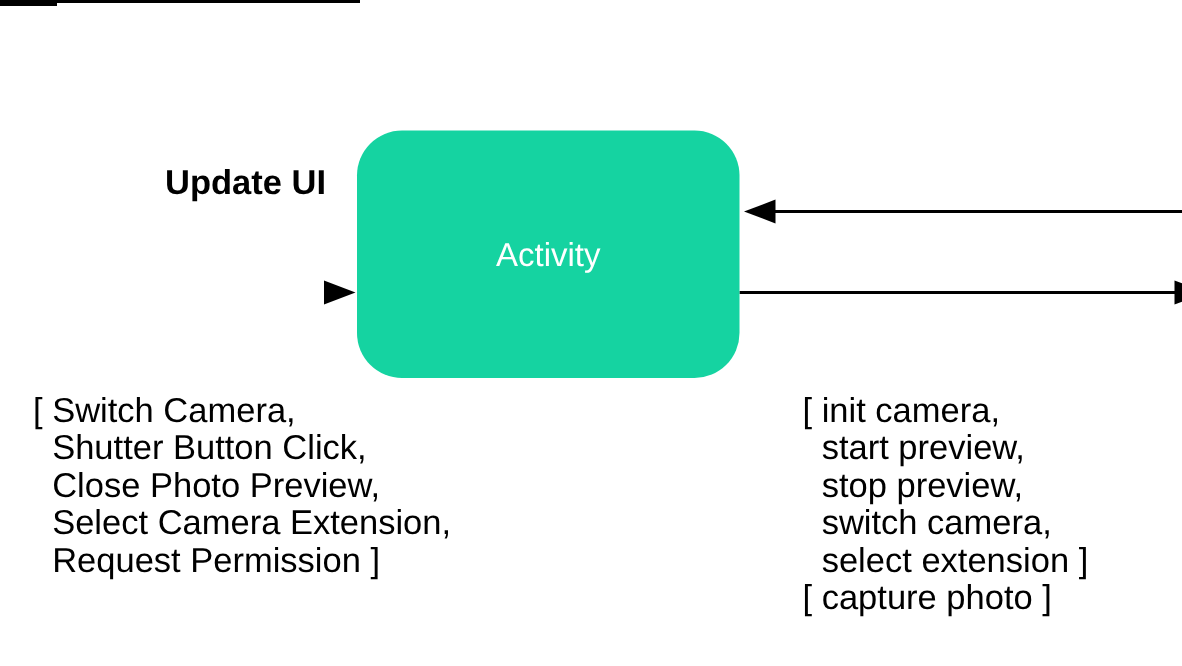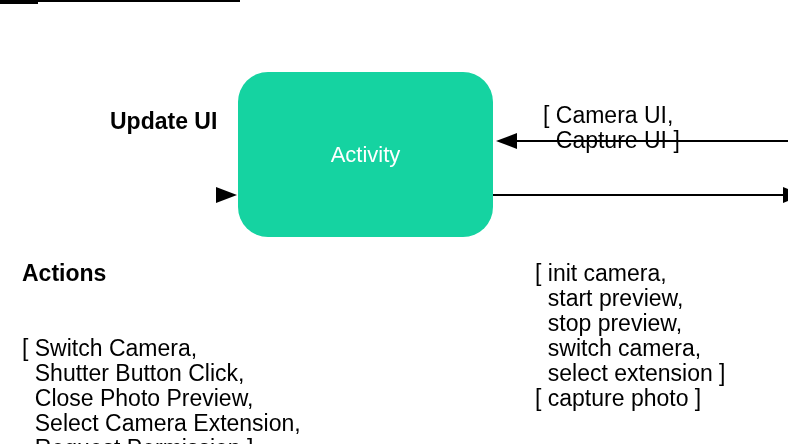--- a/index.html
+++ b/index.html
@@ -34,21 +34,21 @@
     border-top: 8px solid transparent;
     border-bottom: 8px solid transparent;
   }
   .arrow-right { border-left: 21px solid #000000; }
   .arrow-left  { border-right: 21px solid #000000; }
   .ah-actions    { left: 216px; top: 187px; }
   .ah-state      { left: 496px; top: 133px; }
   .ah-operations { left: 783px; top: 187px; } 
   .node {
     position: absolute;
-    left: 238px; top: 72px;
+    left: 238px; top: 87px;
     width: 255px; height: 165px;
     background: #15d3a1;
     border-radius: 30px;
     display: flex;
     align-items: center;
     justify-content: center;
     z-index: 2;
   }
   .node-label {
     color: #ffffff;
@@ -82,26 +82,23 @@
   <div class="edge-line line-operations"></div>
   <div class="arrowhead arrow-right ah-operations"></div>
 
   <div class="node">
     <span class="node-label">Activity</span>
   </div>
 
   <div class="txt lbl-update-ui">Update UI</div>
 
   <div class="txt lbl-state">
-    <div class="items">[ Camera UI,
-  Capture UI ]</div>
   </div>
 
   <div class="txt lbl-actions">
-    <div class="title">Actions</div>
     <div class="items">[ Switch Camera,
   Shutter Button Click,
   Close Photo Preview,
   Select Camera Extension,
   Request Permission ]</div>
   </div>
 
   <div class="txt lbl-operations">
     <div class="items">[ init camera,
   start preview,

